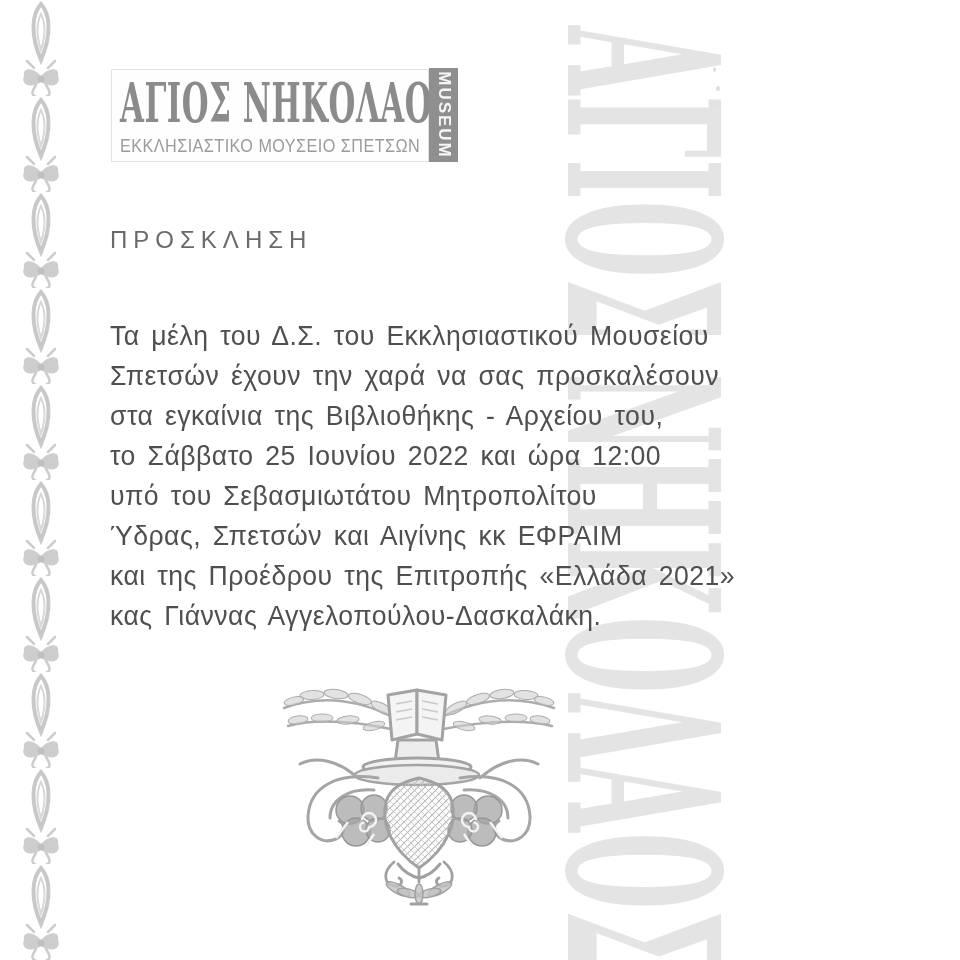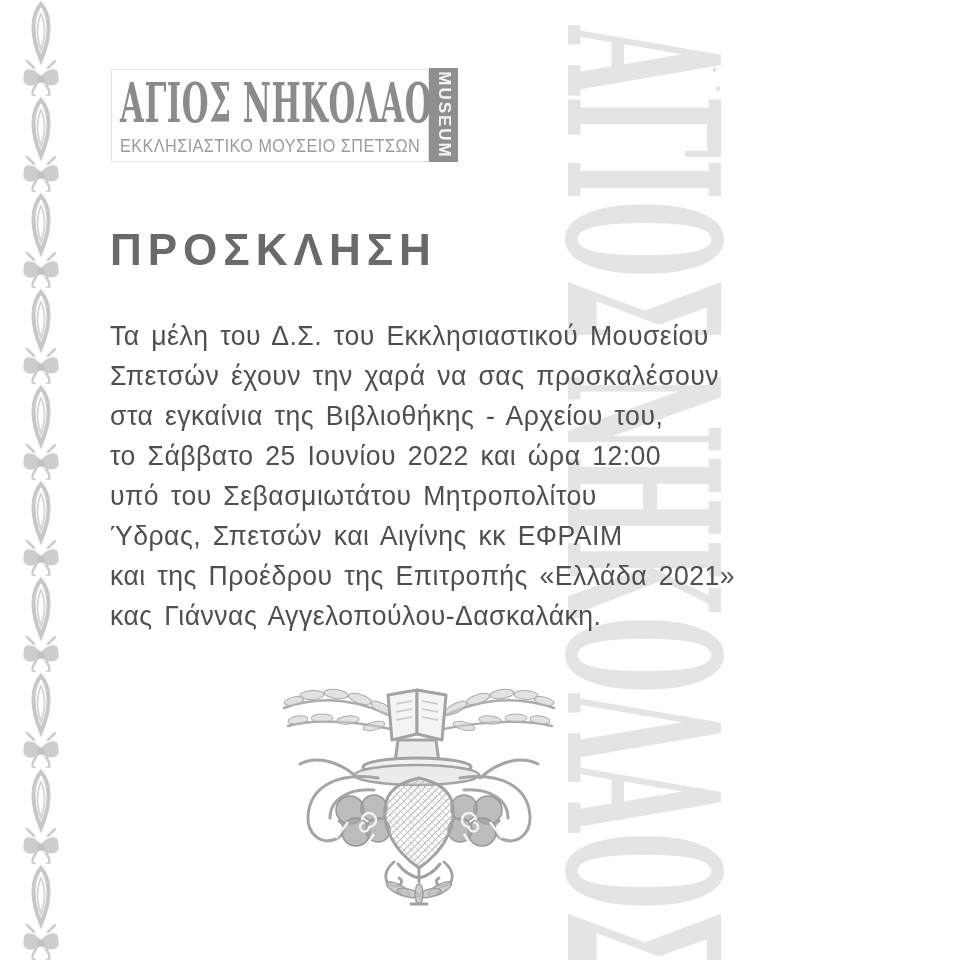--- a/index.html
+++ b/index.html
@@ -42,21 +42,21 @@
   }
   .museum-tab span{
     position:absolute;left:50%;top:50%;
     transform:translate(-50%,-50%) rotate(90deg);
     color:#f5f5f5;font-size:17px;font-weight:bold;letter-spacing:2px;
     white-space:nowrap;
   }
   
   .heading{
     position:absolute;left:110px;top:228px;margin:0;
-    font-size:44px;font-weight:bold;line-height:1;
+    font-size:24px;font-weight:normal;line-height:1;
     color:#6a6a6a;letter-spacing:6px;white-space:nowrap;
   }
   
   .body-text{
     position:absolute;left:110px;top:316px;width:680px;
     font-size:28px;line-height:40px;color:#4f4f4f;
     letter-spacing:0.5px;word-spacing:4px;
     transform:scaleX(0.95);transform-origin:0 0;
     white-space:nowrap;
   }

